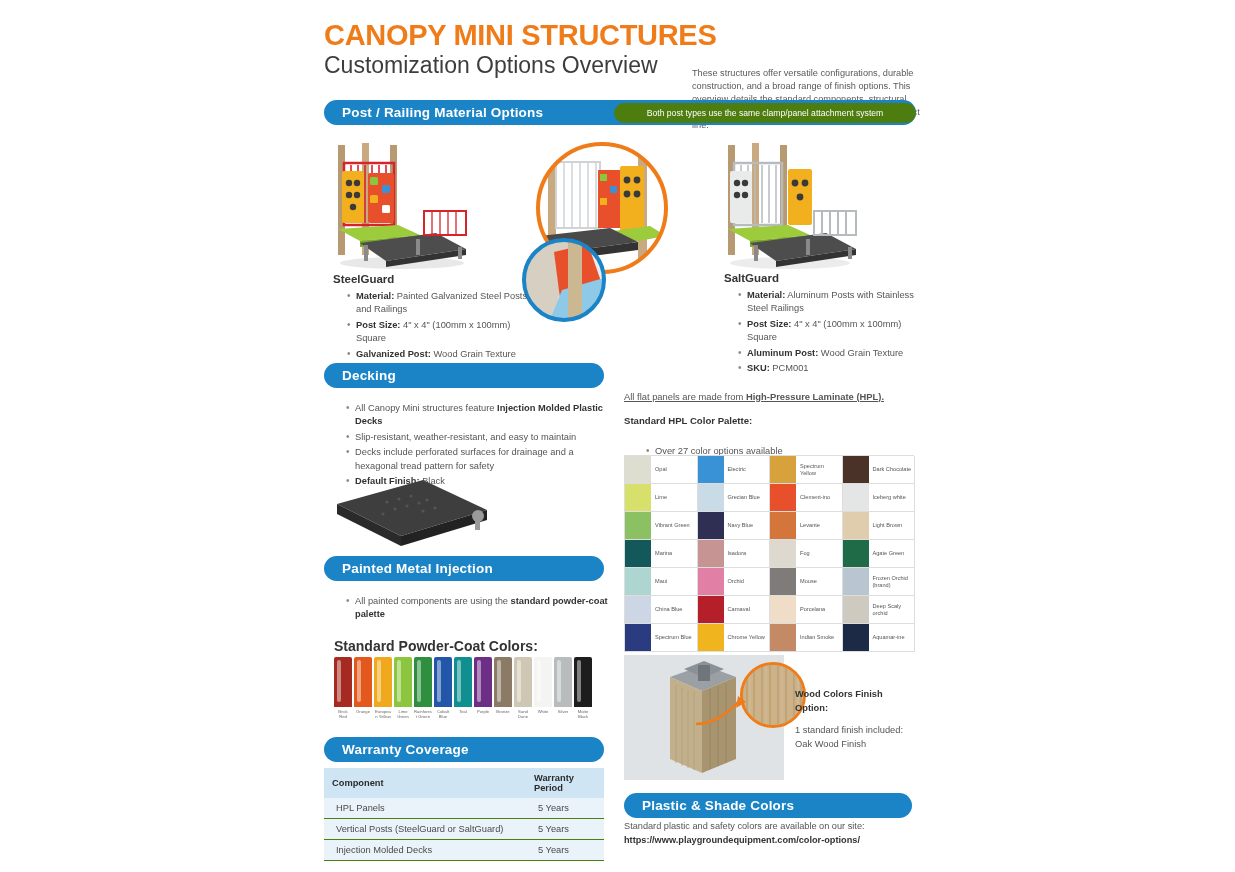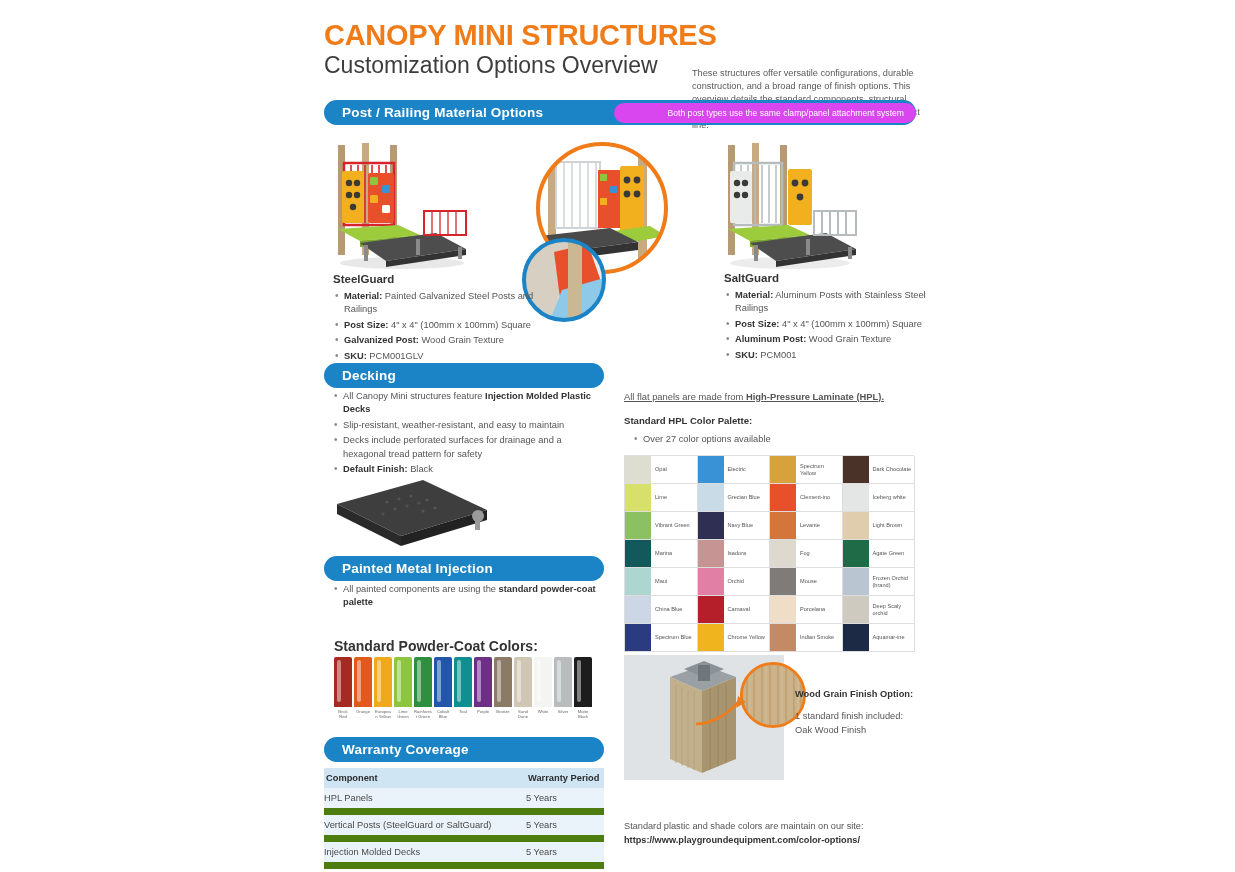--- a/index.html
+++ b/index.html
@@ -56,32 +56,32 @@
     font-size: 13.5px;
     font-weight: bold;
     display: flex;
     align-items: center;
     padding-left: 18px;
     letter-spacing: .2px;
   }
   .banner-pill {
     position: absolute;
     height: 20px;
-    background: #d946ef;
+    background: #4d7c0f;
     border-radius: 10px;
     color: #fff;
     font-size: 8.6px;
     display: flex;
     align-items: center;
-    justify-content: flex-end;
+    justify-content: center;
     padding: 0 12px;
   }
 
   
-  .bullets { margin: 0; padding: 0; list-style: none; }
+  .bullets { margin: 12px; padding: 0; list-style: none; }
   .bullets li {
     position: relative;
     padding-left: 11px;
     font-size: 9.3px;
     line-height: 1.45;
     margin-bottom: 2px;
     color: #555;
   }
   .bullets li:before {
     content: "•";
@@ -169,28 +169,28 @@
     left: 322px; top: 768px;
     width: 280px;
     border-collapse: collapse;
     font-size: 9.3px;
   }
   .wtable th {
     background: #cfe5f4;
     color: #2b2b2b;
     text-align: left;
     font-size: 9.3px;
-    padding: 5px 2px;
+    padding: 5px 8px;
     font-weight: bold;
   }
   .wtable td {
     background: #eaf3fa;
-    padding: 5px 0;
+    padding: 5px 12px;
     color: #4a4a4a;
-    border-bottom: 7px solid #4d7c0f;
+    border-bottom: 1px solid #4d7c0f;
   }
   .wtable td.period { width: 78px; }
 
   
   .ps-text {
     position: absolute;
     left: 622px; top: 820px;
     width: 290px;
     font-size: 9.2px;
     line-height: 1.5;
@@ -706,22 +706,25 @@
         <line x1="39" y1="0" x2="39" y2="60"></line>
           <line x1="55" y1="0" x2="55" y2="60"></line>
       </g>
     </svg>
   </div>
   <svg class="arrow-svg" style="left:690px; top:690px;" width="60" height="40" viewBox="0 0 60 40">
     <path d="M4 34 C 18 34, 34 26, 46 12" stroke="#f07c19" stroke-width="2.6" fill="none"></path>
     <polygon points="46,6 54,12 44,18" fill="#f07c19"></polygon>
   </svg>
   <div class="wg-caption">
-    <span class="hd">Wood Grain Finish Option:</span>
+    <span class="hd">Wood Colors Finish Option:</span>
     <span>1 standard finish included: Oak Wood Finish</span>
   </div>
 
+  <div class="banner" style="left:622px; top:793px; width:288px;">
+    <span>Plastic &amp; Shade Colors</span>
+  </div>
   <div class="ps-text">
-    <span>Standard plastic and shade colors are maintain on our site:</span><br>
+    <span>Standard plastic and safety colors are available on our site:</span><br>
     <b>https://www.playgroundequipment.com/color-options/</b>
   </div>
 
 </div>
 
 </body></html>

